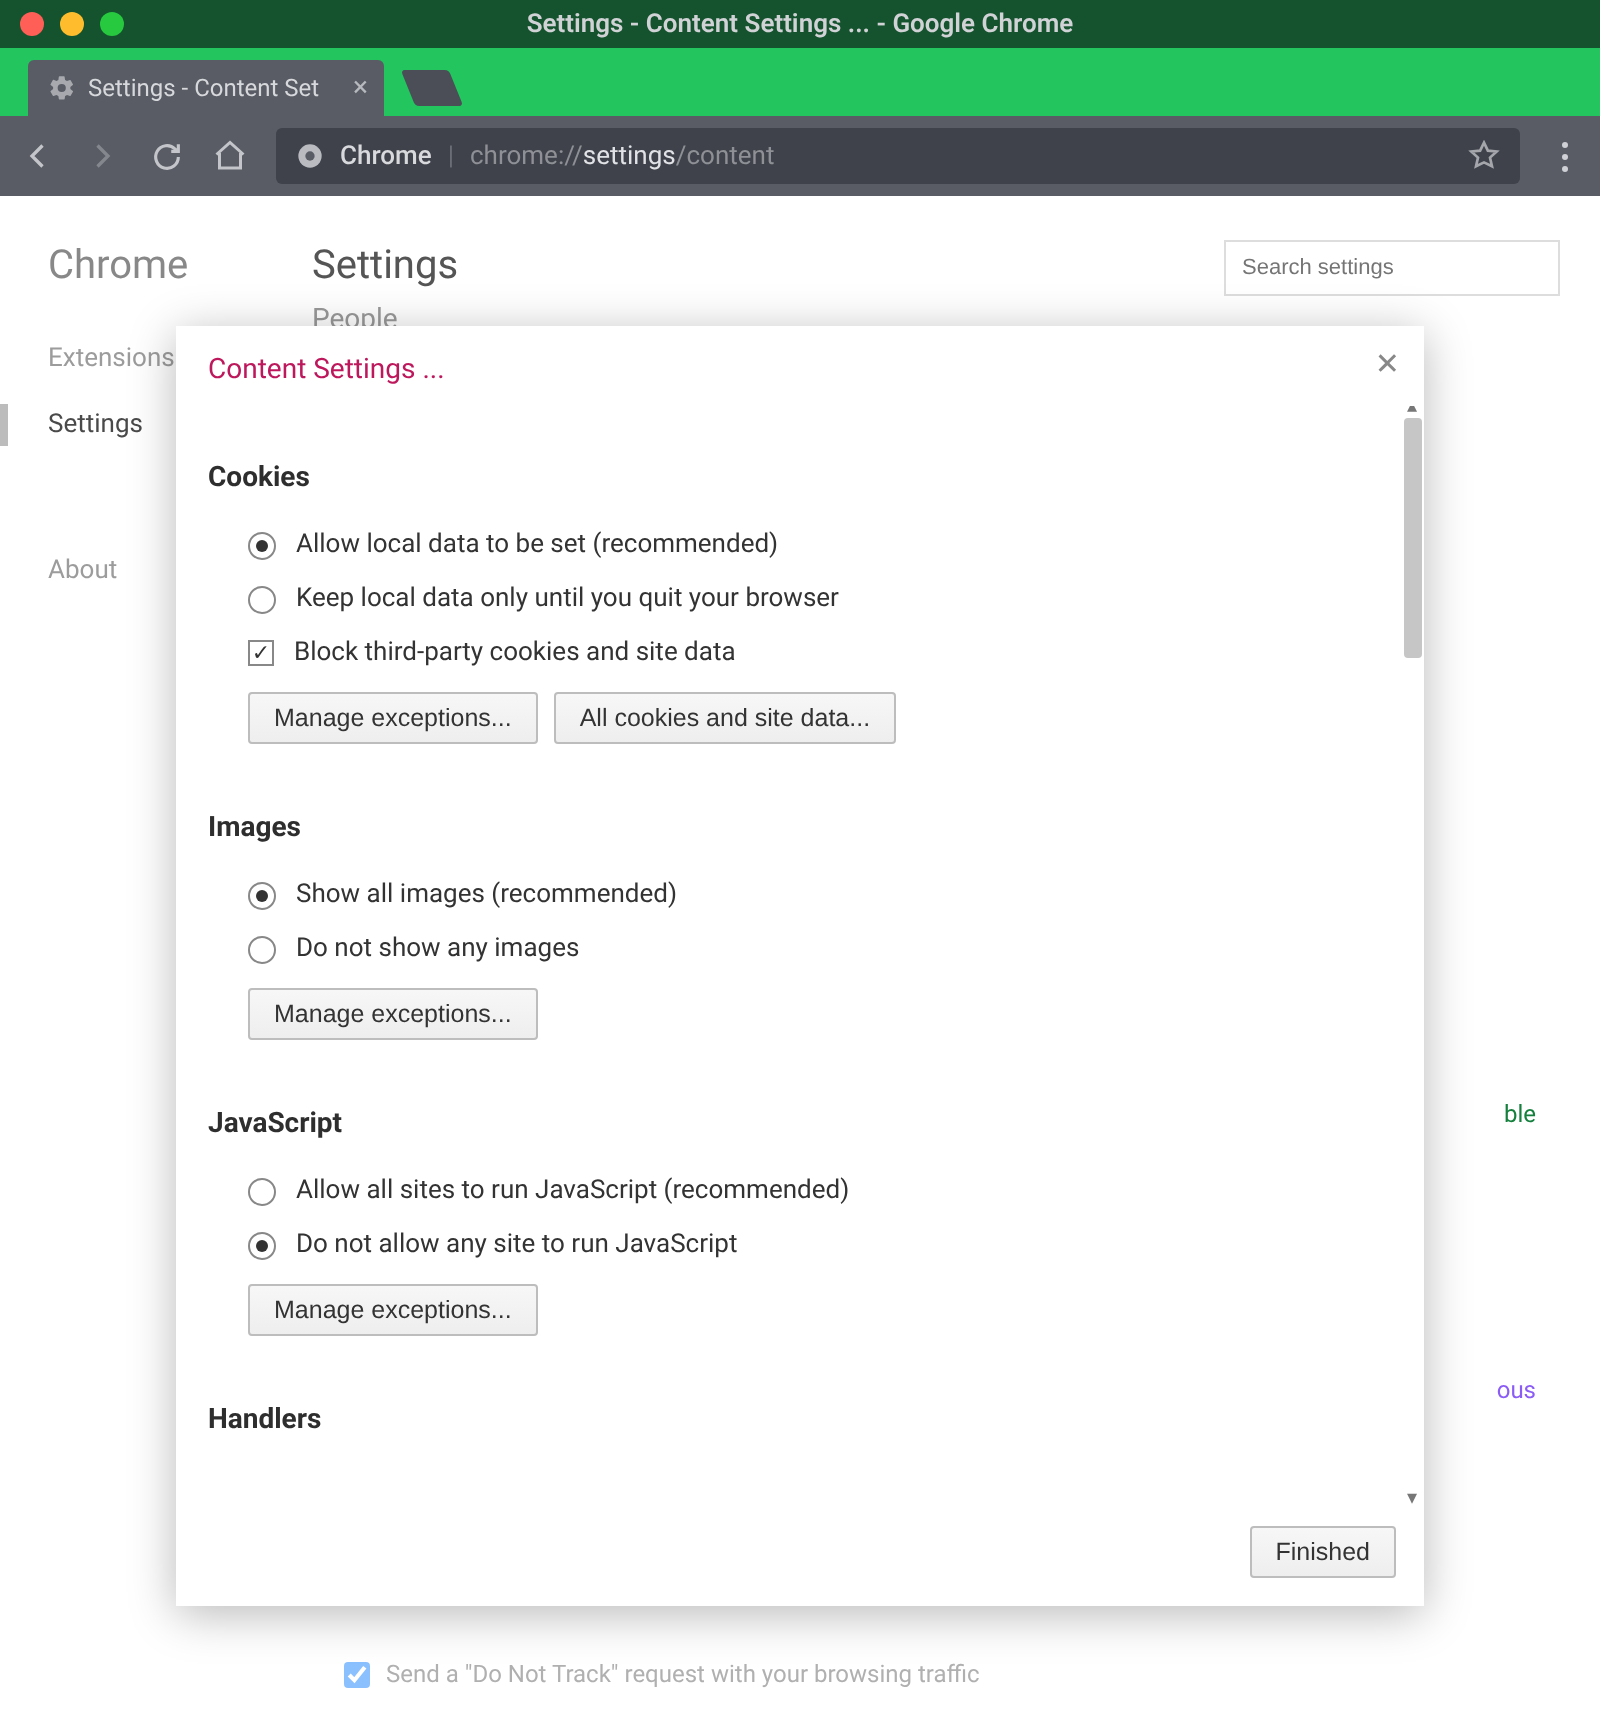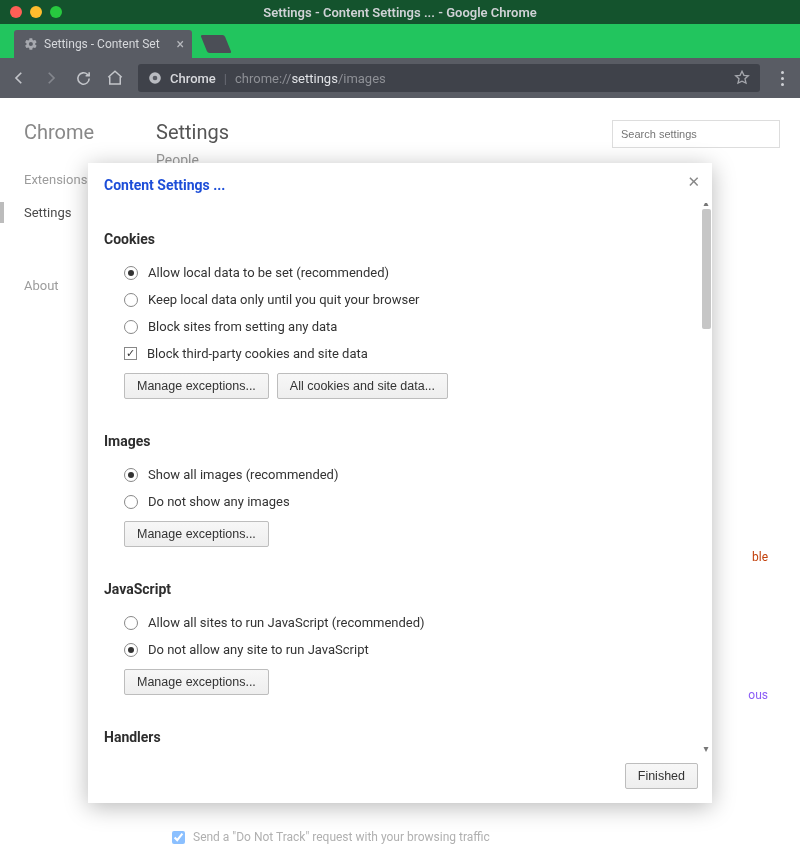--- a/index.html
+++ b/index.html
@@ -121,33 +121,33 @@
   position: absolute; right: 20px; top: 22px;
   border: 1px solid #ddd; height: 28px; width: 168px;
   padding: 0 8px; font-size: 11px; color: #999;
 }
 .dnt-row {
   position: absolute; left: 172px; bottom: 24px;
   color: #b0b0b0; font-size: 12px;
   display: flex; align-items: center; gap: 8px;
 }
 .dnt-row input { opacity: .45; }
-.bg-word-1 { position:absolute; right:32px; top:452px; color:#c2410c; font-size:12px;}
+.bg-word-1 { position:absolute; right:32px; top:452px; color:#15803d; font-size:12px;}
 .bg-word-2 { position:absolute; right:32px; top:590px; color:#8b5cf6; font-size:12px;}
 
 
 .overlay {
   position: absolute; top: 65px; left: 88px; width: 624px; height: 640px;
   background: #fff;
   box-shadow: 0 4px 22px rgba(0,0,0,.28);
   display: flex; flex-direction: column;
 }
 .dlg-head {
   padding: 14px 16px 10px;
-  font-size: 14px; color: #1d4ed8; font-weight: bold;
+  font-size: 14px; color: #be185d;
 }
 .dlg-close { position:absolute; right:12px; top:10px; font-size:15px; color:#888; cursor:pointer;}
 .dlg-body {
   flex: 1; overflow: hidden; padding: 0 2px 0 16px; position: relative;
 }
 .dlg-scroll {
   position:absolute; right:0; top:4px; width:12px; height: calc(100% - 4px);
 }
 .scroll-track { position:absolute; inset:0; background: transparent; }
 .scroll-thumb { position:absolute; right:1px; top:2px; width:9px; height:120px; background:#c6c6c6; border-radius:2px; }
@@ -238,21 +238,21 @@
       </svg>
   </div>
   <div class="omnibox">
     <svg width="14" height="14" viewBox="0 0 24 24">
         <circle cx="12" cy="12" r="10" fill="#b9bbc1"></circle>
         <circle cx="12" cy="12" r="4" fill="#595c64"></circle>
       </svg>
     <span class="ch-label">Chrome</span>
     <span class="sep">|</span>
     <span>
-      <span class="url-pre">chrome://</span><span class="url-em">settings</span><span class="url-pre">/images</span>
+      <span class="url-pre">chrome://</span><span class="url-em">settings</span><span class="url-pre">/content</span>
     </span>
     <svg class="star" viewBox="0 0 24 24" fill="none" stroke="#cfd1d6" stroke-width="2">
         <path d="M12 2l2.9 6 6.6.6-5 4.6 1.5 6.5L12 16.8 6 19.7l1.5-6.5-5-4.6 6.6-.6z"></path>
       </svg>
   </div>
   <div class="menu3">
       <div></div>
       <div></div>
       <div></div>
     </div>
@@ -288,24 +288,20 @@
         <h4>Cookies</h4>
         <div class="opt-row">
           <span class="radio checked"></span>
           <span>Allow local data to be set (recommended)</span>
         </div>
         <div class="opt-row">
           <span class="radio"></span>
           <span>Keep local data only until you quit your browser</span>
         </div>
         <div class="opt-row">
-          <span class="radio"></span>
-          <span>Block sites from setting any data</span>
-        </div>
-        <div class="opt-row">
           <span class="cbx checked"></span>
           <span>Block third-party cookies and site data</span>
         </div>
         <div class="btn-row">
           <button class="btn">Manage exceptions...</button>
           <button class="btn">All cookies and site data...</button>
         </div>
       </div>
 
       <div class="sect">

